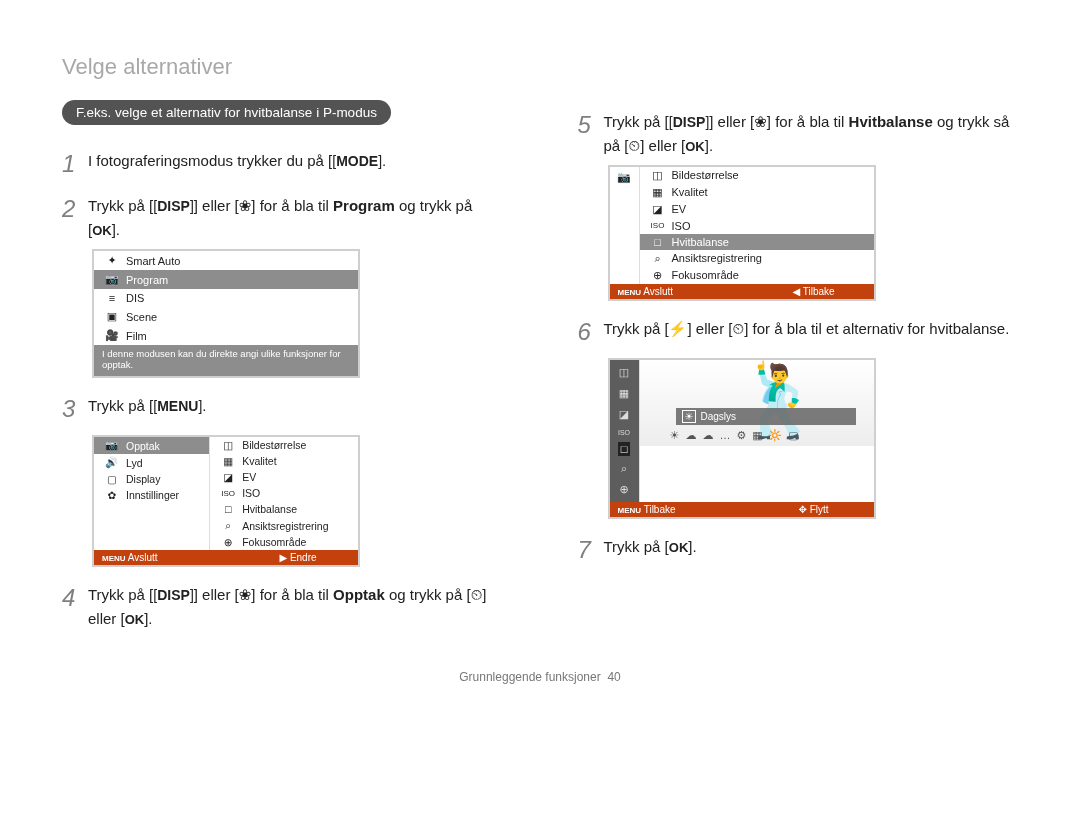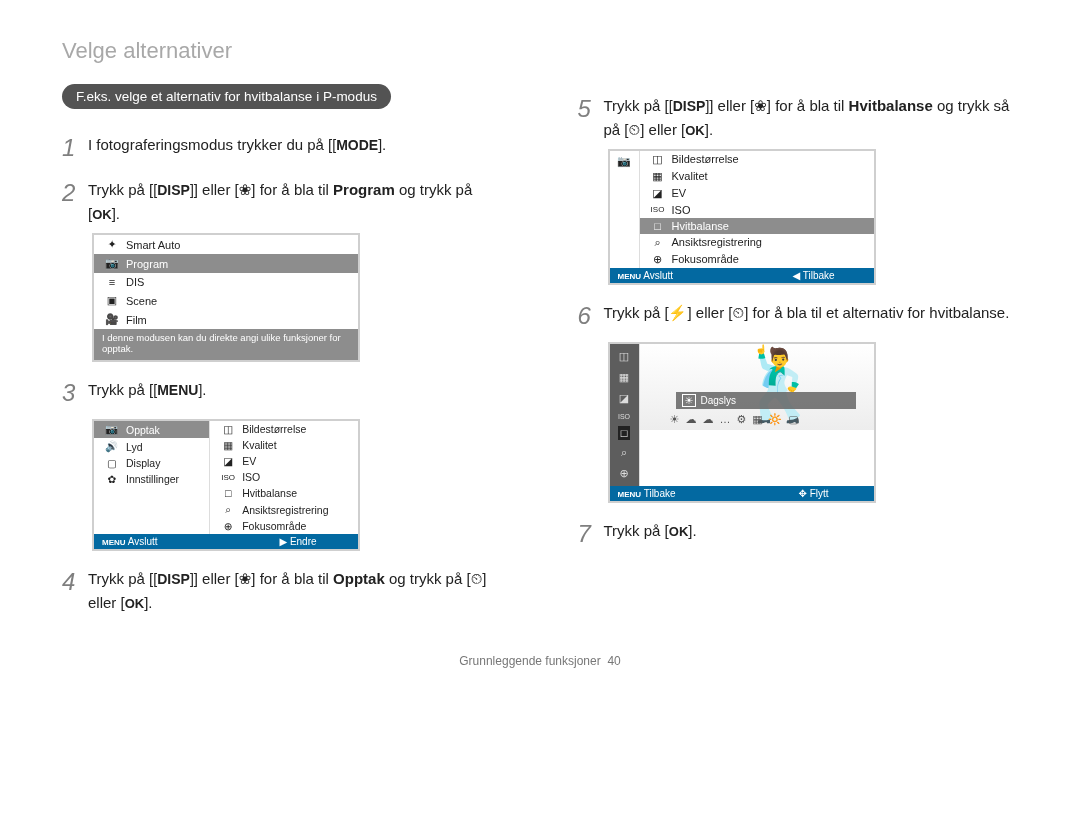--- a/index.html
+++ b/index.html
@@ -4,21 +4,21 @@
 <style>
   * { box-sizing: border-box; margin: 0; padding: 0; }
   body {
     font-family: Arial, Helvetica, sans-serif;
     background: #fff;
     width: 1080px;
     height: 815px;
     color: #222;
   }
   .page {
-    padding: 38px 62px 30px 62px;
+    padding: 54px 62px 30px 62px;
   }
   .page-title {
     font-size: 22px;
     color: #a8a8a8;
     font-weight: 300;
     margin-bottom: 20px;
   }
   .columns {
     display: flex;
     gap: 75px;
@@ -84,21 +84,21 @@
     gap: 6px;
   }
   .lcd .row.sel {
     background: #8d8d8d;
     color: #fff;
   }
   .lcd .row .ico {
     width: 16px; text-align: center; display:inline-block;
   }
   .lcd .footer {
-    background: #0369a1;
+    background: #c2410c;
     color: #fff;
     display: flex;
     font-size: 10px;
     padding: 2px 8px;
   }
   .lcd .footer span { flex: 1; }
   .lcd .footer .r { text-align: center; padding-left: 40px;}
   .lcd .note {
     background: #8d8d8d; color: #fff;
     font-size: 9.5px; padding: 3px 8px 6px 8px;

